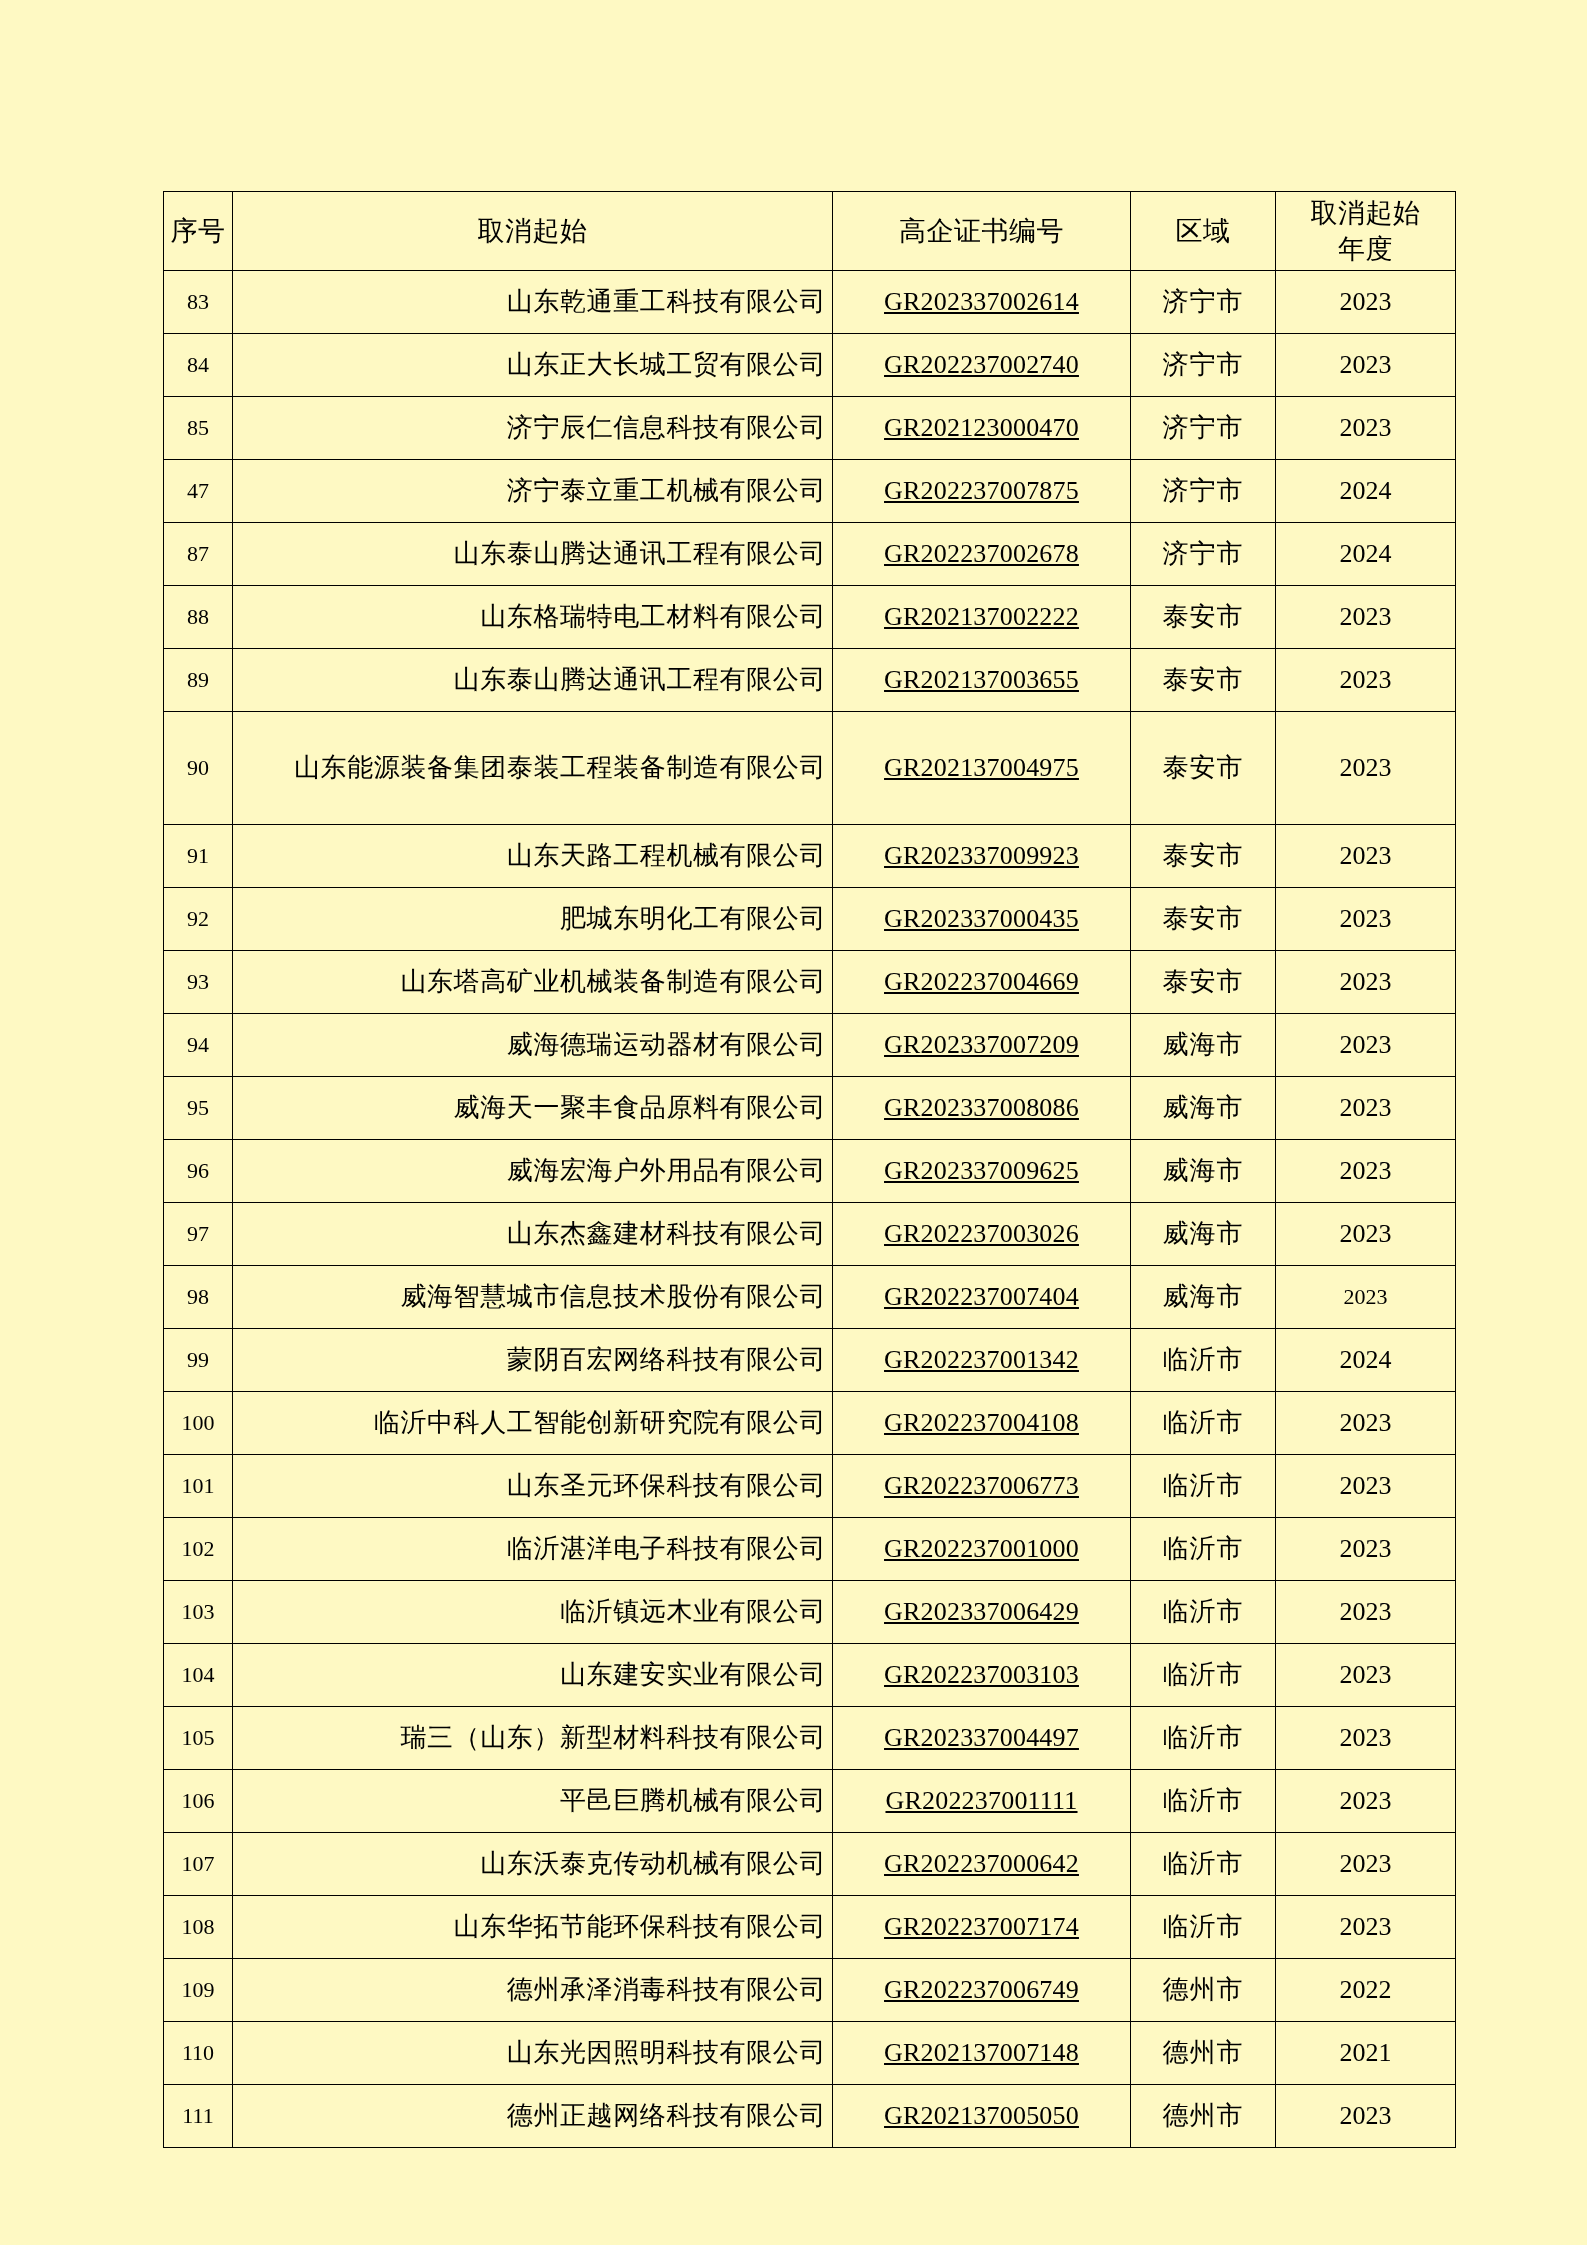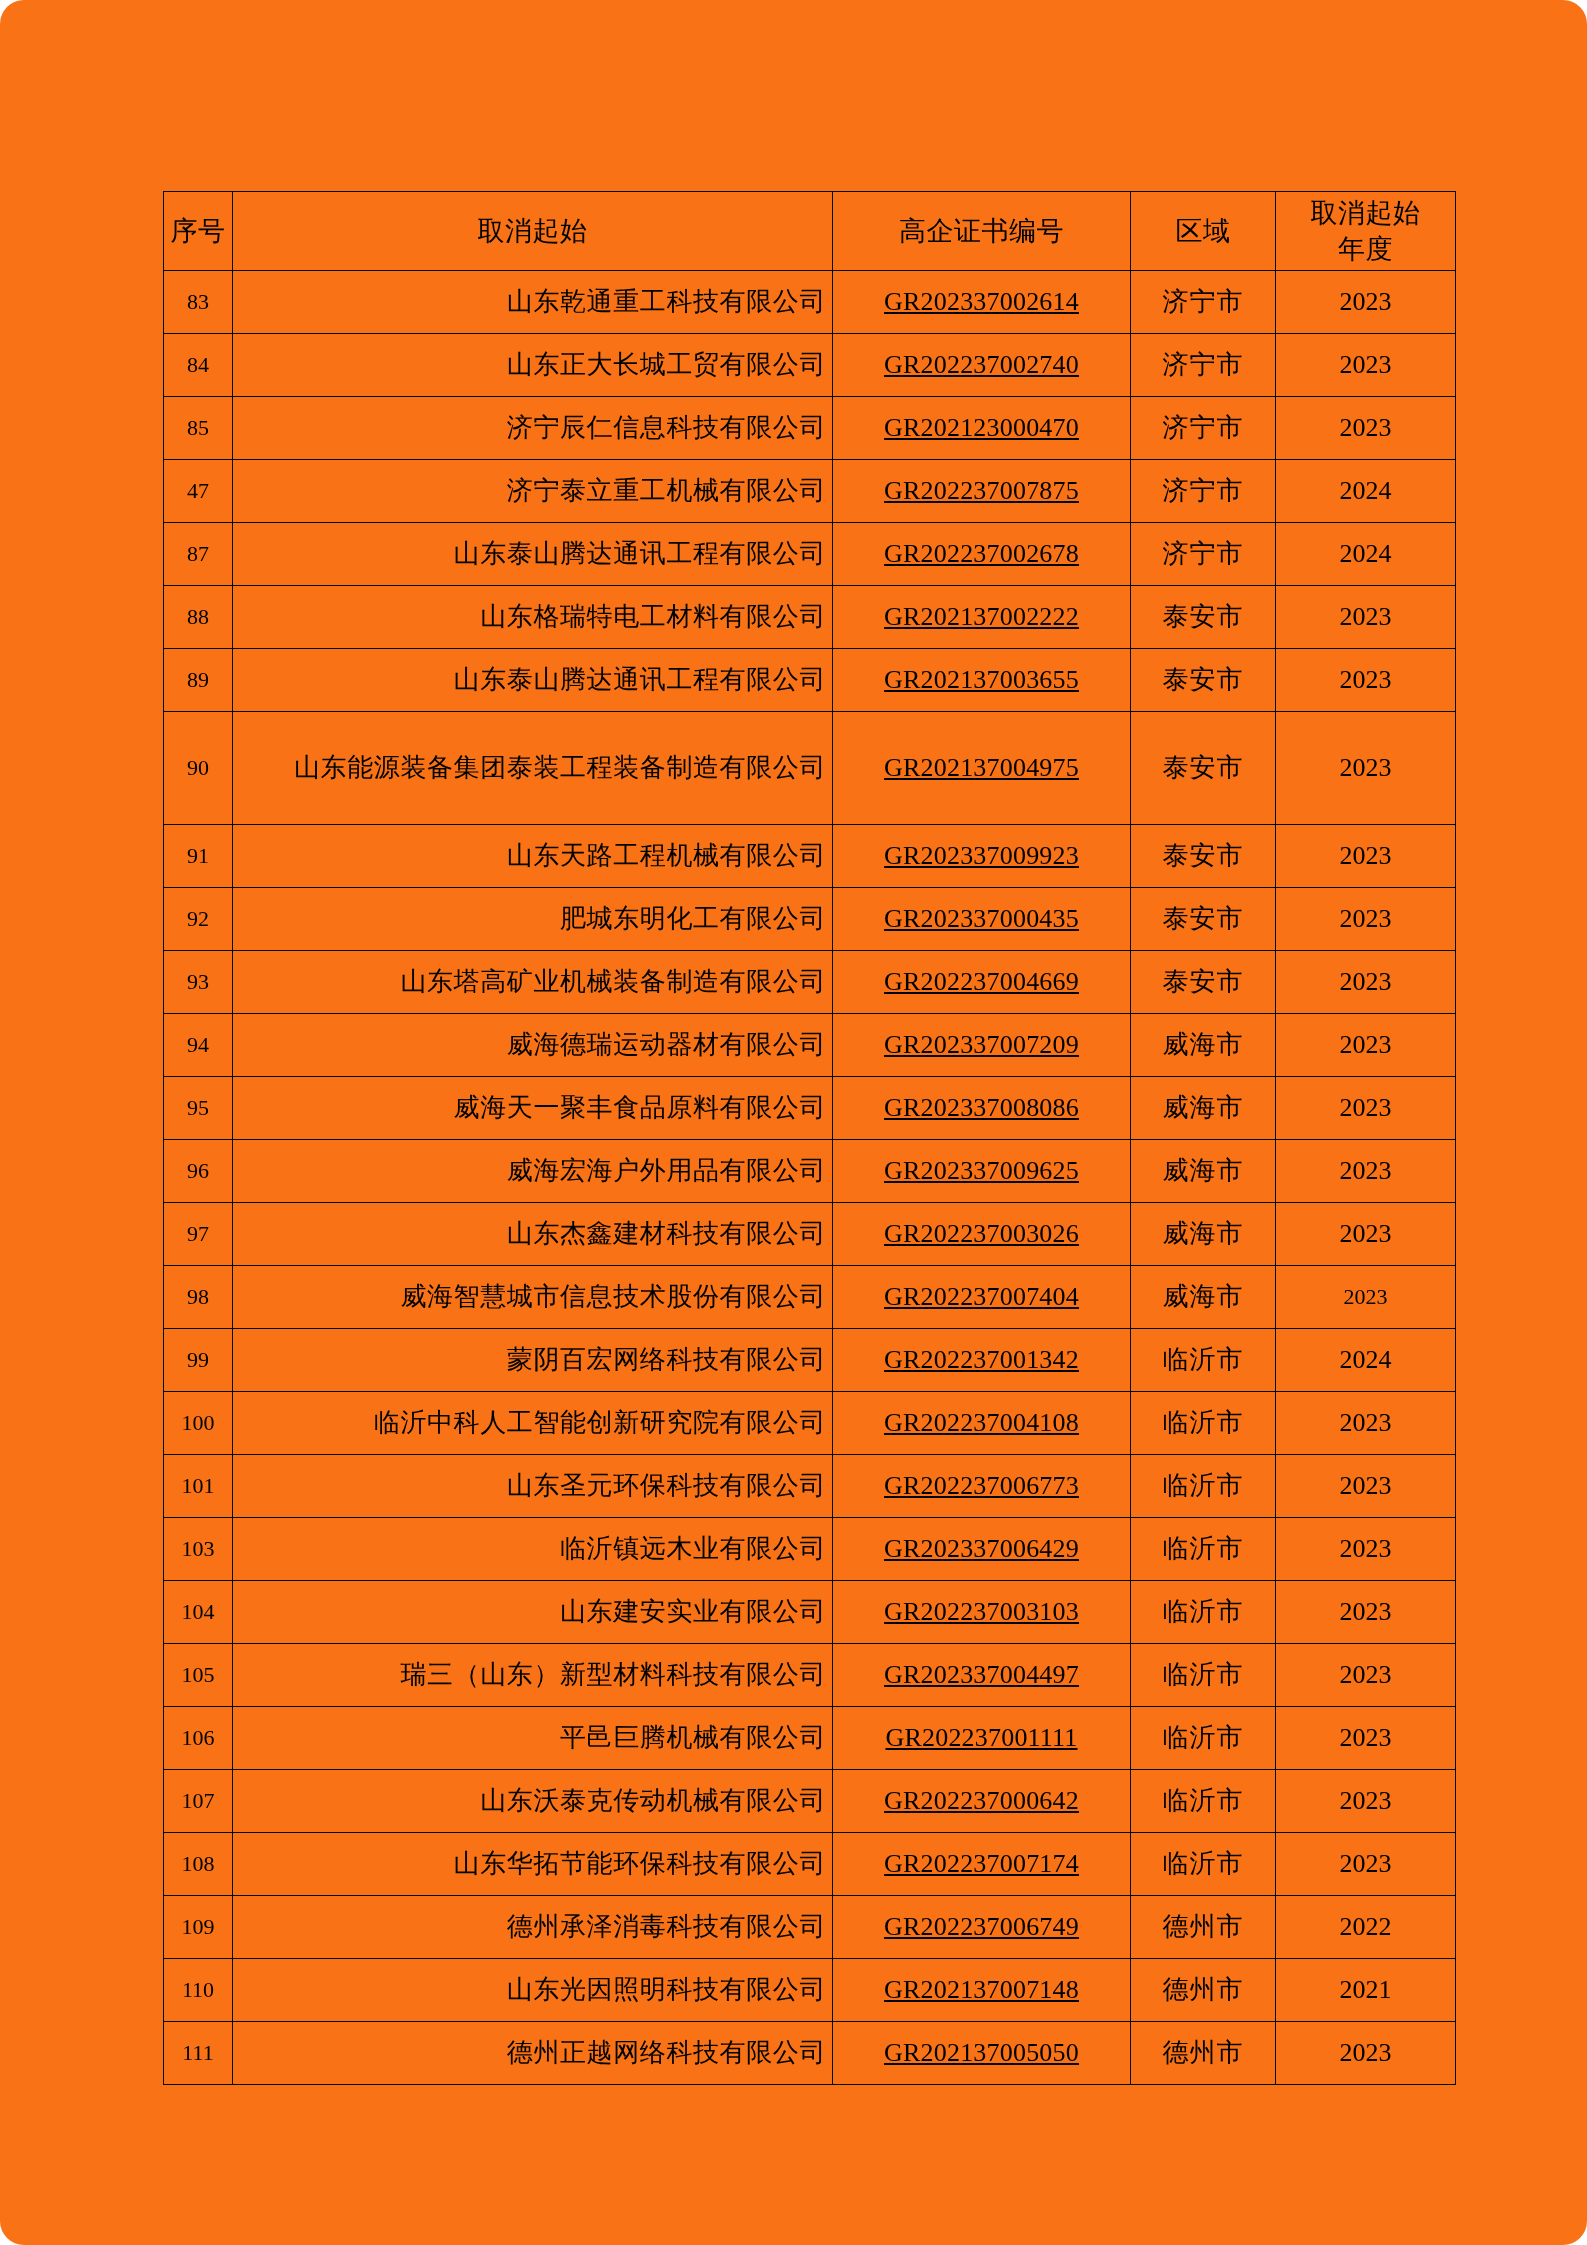--- a/index.html
+++ b/index.html
@@ -14,22 +14,21 @@
     color: #000000;
     position: relative;
     overflow: hidden;
   }
   #page {
     position: absolute;
     left: 0;
     top: 0;
     width: 1587px;
     height: 2245px;
-    background: #f97316;
-    border-radius: 24px;
+    background: #fef9c3;
   }
   #table-wrap {
     position: absolute;
     left: 163px;
     top: 191px;
     width: 1292px;
   }
   table.doc-table {
     border-collapse: collapse;
     width: 1292px;
@@ -247,20 +246,27 @@
             <td class="cell-year">2023</td>
           </tr>
           <tr>
             <td class="cell-idx">101</td>
             <td class="cell-name">山东圣元环保科技有限公司</td>
             <td class="cell-cert">GR202237006773</td>
             <td class="cell-region">临沂市</td>
             <td class="cell-year">2023</td>
           </tr>
           <tr>
+            <td class="cell-idx">102</td>
+            <td class="cell-name">临沂湛洋电子科技有限公司</td>
+            <td class="cell-cert">GR202237001000</td>
+            <td class="cell-region">临沂市</td>
+            <td class="cell-year">2023</td>
+          </tr>
+          <tr>
             <td class="cell-idx">103</td>
             <td class="cell-name">临沂镇远木业有限公司</td>
             <td class="cell-cert">GR202337006429</td>
             <td class="cell-region">临沂市</td>
             <td class="cell-year">2023</td>
           </tr>
           <tr>
             <td class="cell-idx">104</td>
             <td class="cell-name">山东建安实业有限公司</td>
             <td class="cell-cert">GR202237003103</td>

